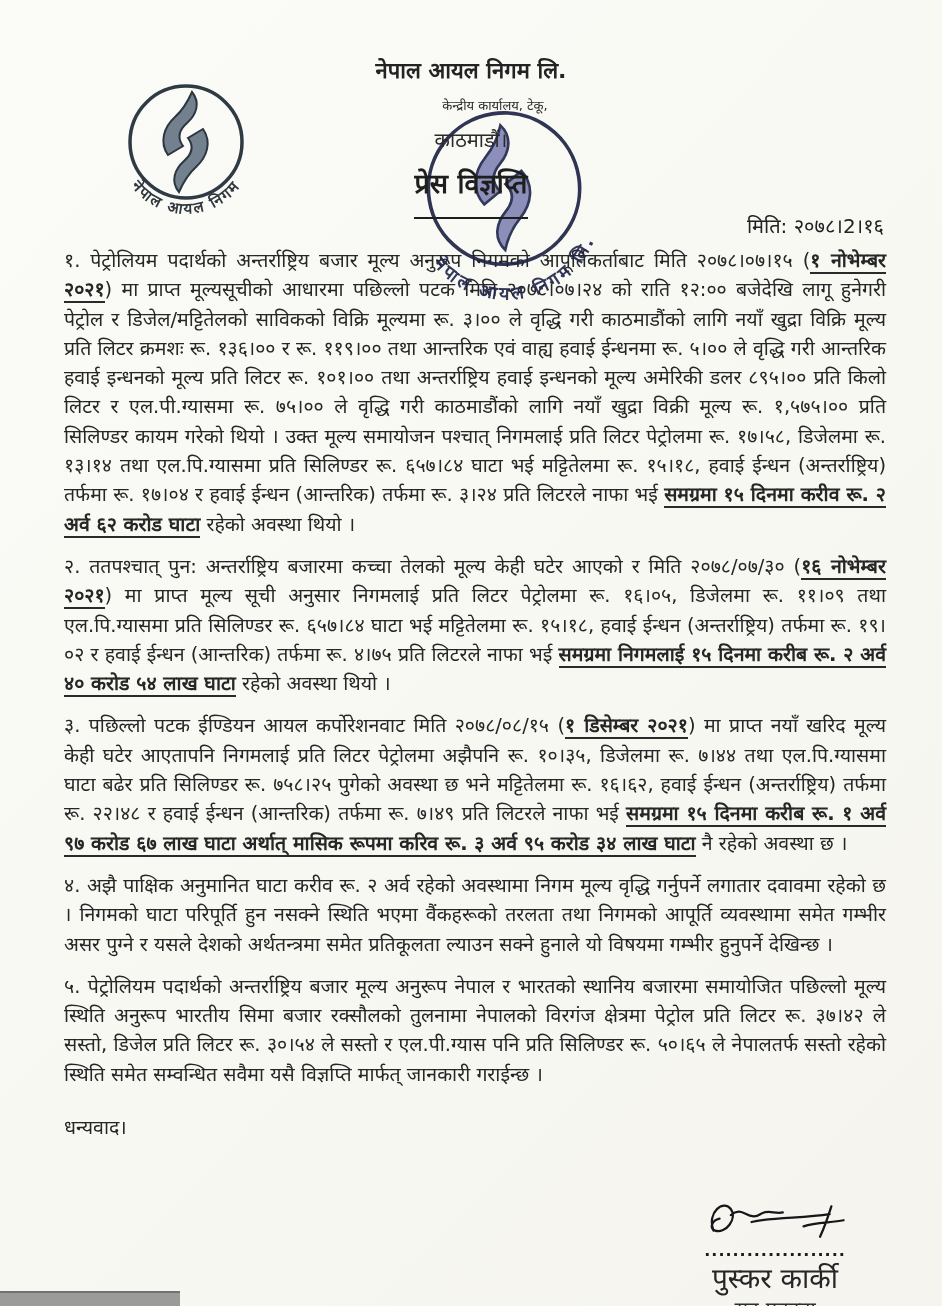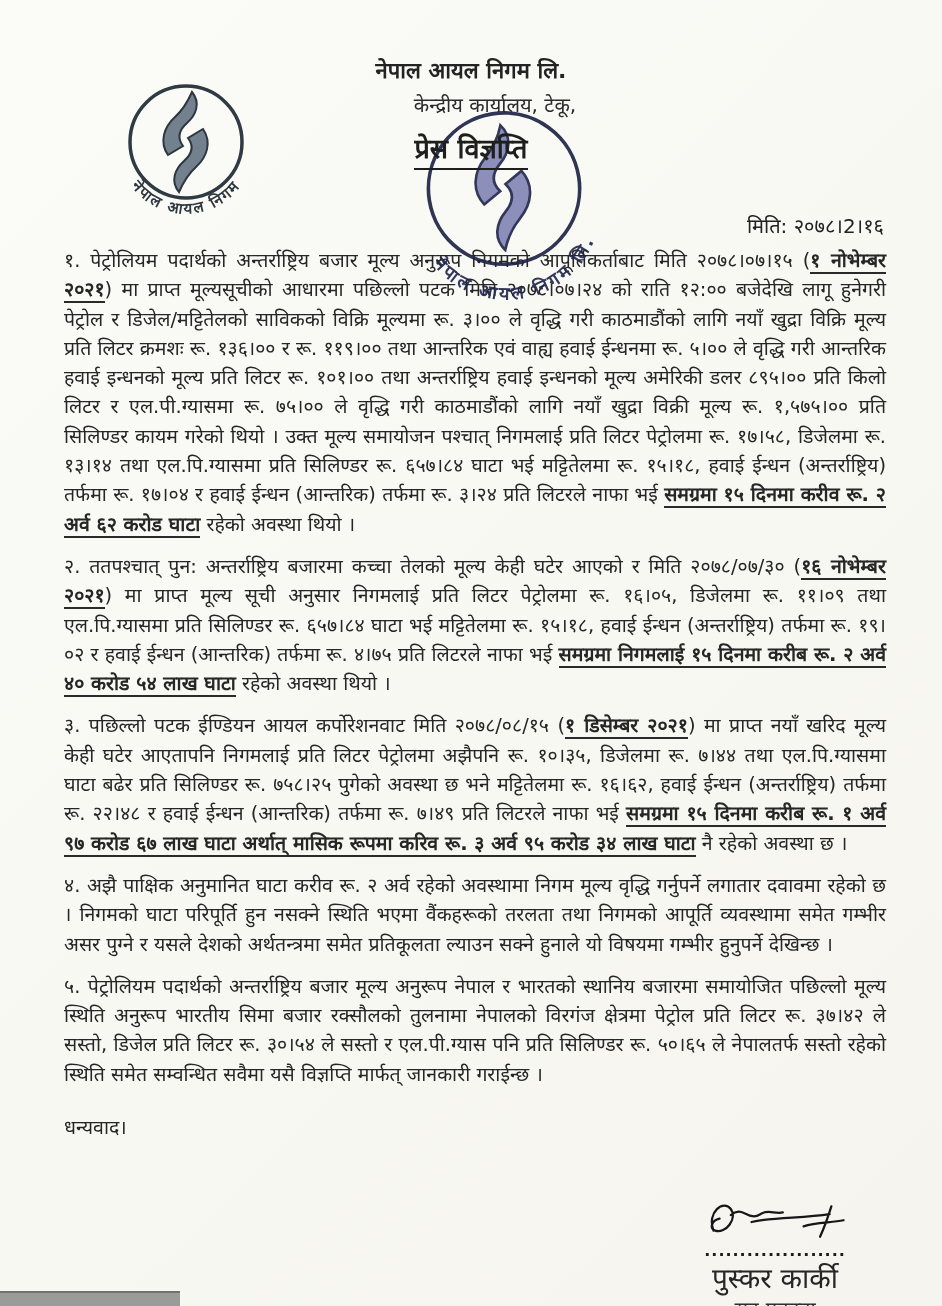--- a/index.html
+++ b/index.html
@@ -14,28 +14,28 @@
   }
 
   
   .header-center {
     position: absolute;
     left: 0; right: 0; top: 54px;
     text-align: center;
     z-index: 3;
   }
   .org-name   { font-size: 22px; font-weight: bold; line-height: 34px; color: #232323; }
-  .office-line{ font-size: 20px; line-height: 35px; color: #2a2a2a; margin-left: 48px; }
+  .office-line{ font-size: 13px; line-height: 35px; color: #2a2a2a; margin-left: 48px; }
   .city-line  { font-size: 20px; line-height: 35px; color: #2a2a2a; }
   .press-title{
     display: inline-block;
     margin-top: 6px;
     font-size: 27px; font-weight: bold; color: #1e1e1e;
     border-bottom: 2px solid #1e1e1e;
-    padding-bottom: 2px;
+    padding-bottom: 16px;
   }
   .date-line {
     position: absolute;
     top: 212px; right: 58px;
     font-size: 20px; color: #222;
     z-index: 3;
   }
 
   
   .logo-wrap {
@@ -127,20 +127,21 @@
       <path id="stampArc" d="M 10,104 A 90,90 0 0 0 190,104" fill="none" stroke="none"></path>
       <text font-size="17" font-weight="bold" fill="#23284d" letter-spacing="3">
         <textPath href="#stampArc" startOffset="50%" text-anchor="middle">नेपाल आयल निगम लि.</textPath>
       </text>
     </svg>
   </div>
 
   <div class="header-center">
     <div class="org-name">नेपाल आयल निगम लि.</div>
     <div class="office-line">केन्द्रीय कार्यालय, टेकू,</div>
+    <div class="city-line">काठमाडौं।</div>
     <div><span class="press-title">प्रेस विज्ञप्ति</span></div>
   </div>
 
   <div class="date-line">मिति: २०७८।2।१६</div>
 
   <div class="doc-body">
     <p><span>१. पेट्रोलियम पदार्थको अन्तर्राष्ट्रिय बजार मूल्य अनुरूप निगमको आपूर्तिकर्ताबाट मिति २०७८।०७।१५ (</span><span class="u">१ नोभेम्बर २०२१</span><span>) मा प्राप्त मूल्यसूचीको आधारमा पछिल्लो पटक मिति २०७८।०७।२४ को राति १२:०० बजेदेखि लागू हुनेगरी पेट्रोल र डिजेल/मट्टितेलको साविकको विक्रि मूल्यमा रू. ३।०० ले वृद्धि गरी काठमाडौंको लागि नयाँ खुद्रा विक्रि मूल्य प्रति लिटर क्रमशः रू. १३६।०० र रू. ११९।०० तथा आन्तरिक एवं वाह्य हवाई ईन्धनमा रू. ५।०० ले वृद्धि गरी आन्तरिक हवाई इन्धनको मूल्य प्रति लिटर रू. १०१।०० तथा अन्तर्राष्ट्रिय हवाई इन्धनको मूल्य अमेरिकी डलर ८९५।०० प्रति किलो लिटर र एल.पी.ग्यासमा रू. ७५।०० ले वृद्धि गरी काठमाडौंको लागि नयाँ खुद्रा विक्री मूल्य रू. १,५७५।०० प्रति सिलिण्डर कायम गरेको थियो । उक्त मूल्य समायोजन पश्चात् निगमलाई प्रति लिटर पेट्रोलमा रू. १७।५८, डिजेलमा रू. १३।१४ तथा एल.पि.ग्यासमा प्रति सिलिण्डर रू. ६५७।८४ घाटा भई मट्टितेलमा रू. १५।१८, हवाई ईन्धन (अन्तर्राष्ट्रिय) तर्फमा रू. १७।०४ र हवाई ईन्धन (आन्तरिक) तर्फमा रू. ३।२४ प्रति लिटरले नाफा भई </span><span class="u">समग्रमा १५ दिनमा करीव रू. २ अर्व ६२ करोड घाटा</span><span> रहेको अवस्था थियो ।</span></p>
     <p><span>२. ततपश्चात् पुन: अन्तर्राष्ट्रिय बजारमा कच्चा तेलको मूल्य केही घटेर आएको र मिति २०७८/०७/३० (</span><span class="u">१६ नोभेम्बर २०२१</span><span>) मा प्राप्त मूल्य सूची अनुसार निगमलाई प्रति लिटर पेट्रोलमा रू. १६।०५, डिजेलमा रू. ११।०९ तथा एल.पि.ग्यासमा प्रति सिलिण्डर रू. ६५७।८४ घाटा भई मट्टितेलमा रू. १५।१८, हवाई ईन्धन (अन्तर्राष्ट्रिय) तर्फमा रू. १९।०२ र हवाई ईन्धन (आन्तरिक) तर्फमा रू. ४।७५ प्रति लिटरले नाफा भई </span><span class="u">समग्रमा निगमलाई १५ दिनमा करीब रू. २ अर्व ४० करोड ५४ लाख घाटा</span><span> रहेको अवस्था थियो ।</span></p>
     <p><span>३. पछिल्लो पटक ईण्डियन आयल कर्पोरेशनवाट मिति २०७८/०८/१५ (</span><span class="u">१ डिसेम्बर २०२१</span><span>) मा प्राप्त नयाँ खरिद मूल्य केही घटेर आएतापनि निगमलाई प्रति लिटर पेट्रोलमा अझैपनि रू. १०।३५, डिजेलमा रू. ७।४४ तथा एल.पि.ग्यासमा घाटा बढेर प्रति सिलिण्डर रू. ७५८।२५ पुगेको अवस्था छ भने मट्टितेलमा रू. १६।६२, हवाई ईन्धन (अन्तर्राष्ट्रिय) तर्फमा रू. २२।४८ र हवाई ईन्धन (आन्तरिक) तर्फमा रू. ७।४९ प्रति लिटरले नाफा भई </span><span class="u">समग्रमा १५ दिनमा करीब रू. १ अर्व ९७ करोड ६७ लाख घाटा अर्थात् मासिक रूपमा करिव रू. ३ अर्व ९५ करोड ३४ लाख घाटा</span><span> नै रहेको अवस्था छ ।</span></p>
     <p><span>४. अझै पाक्षिक अनुमानित घाटा करीव रू. २ अर्व रहेको अवस्थामा निगम मूल्य वृद्धि गर्नुपर्ने लगातार दवावमा रहेको छ । निगमको घाटा परिपूर्ति हुन नसक्ने स्थिति भएमा वैंकहरूको तरलता तथा निगमको आपूर्ति व्यवस्थामा समेत गम्भीर असर पुग्ने र यसले देशको अर्थतन्त्रमा समेत प्रतिकूलता ल्याउन सक्ने हुनाले यो विषयमा गम्भीर हुनुपर्ने देखिन्छ ।</span></p>

